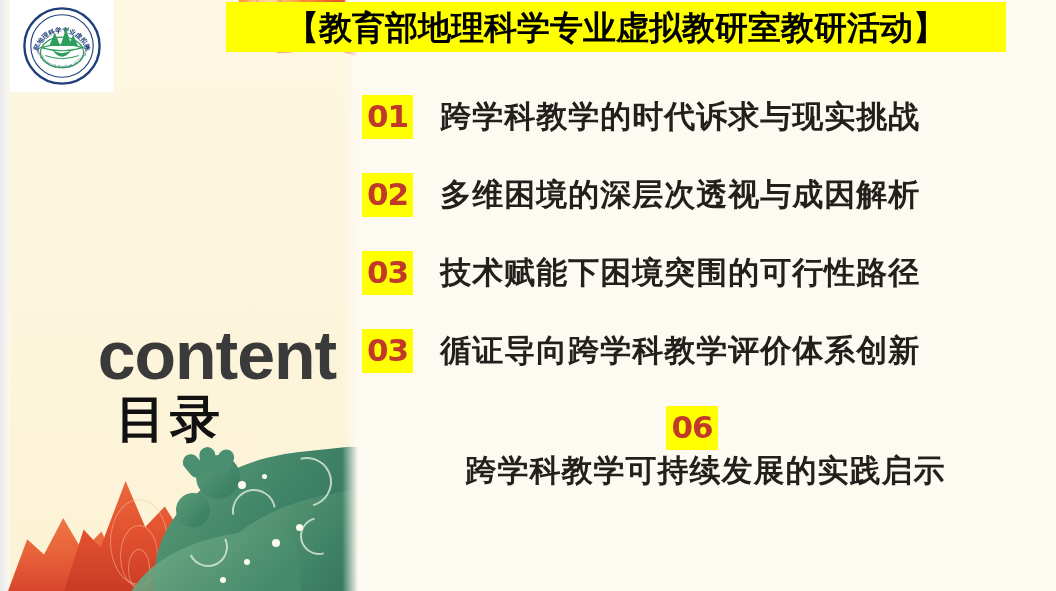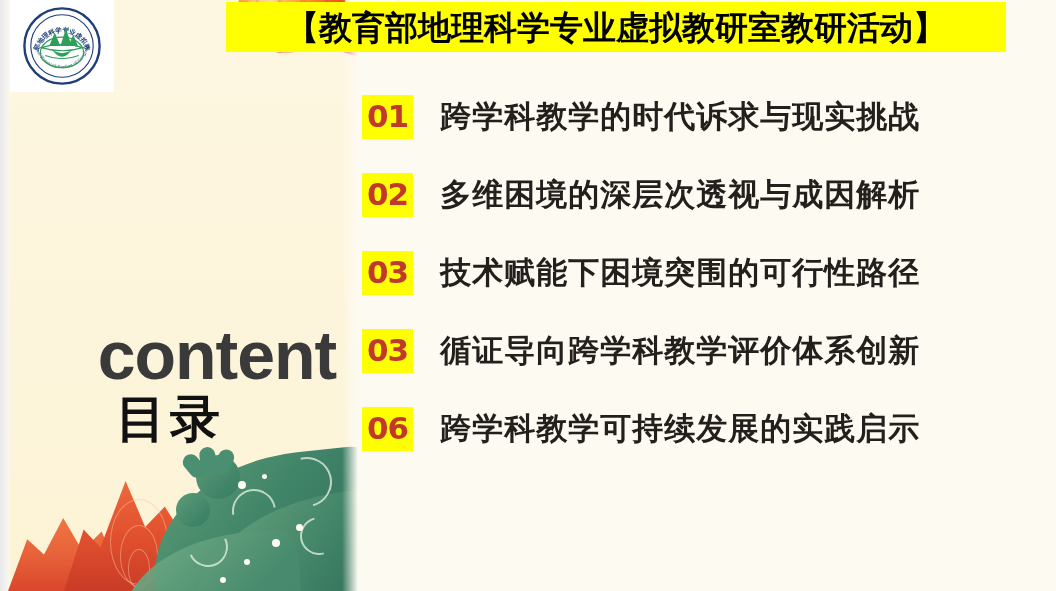--- a/index.html
+++ b/index.html
@@ -145,21 +145,21 @@
     font-family:"DejaVu Serif","Liberation Serif",serif;
     font-size:33px;font-weight:700;color:#000000;white-space:nowrap;
     letter-spacing:0px;line-height:1;
   }
 
   
   .agenda{position:absolute;left:362px;top:94px;width:660px;}
   .agenda-row{
     display:flex;align-items:center;height:46px;margin-bottom:32px;
   }
-  .agenda-row:last-child{margin-bottom:0;}
+  .agenda-row:last-child{margin-bottom:0;flex-direction:column;}
   .num-badge{
     background:#ffff00;color:#c0392b;
     font-family:"DejaVu Sans","Liberation Sans",sans-serif;
     font-size:31px;font-weight:700;line-height:1;
     padding:6px 5px 7px 5px;min-width:40px;text-align:right;
     letter-spacing:-1px;
   }
   .agenda-label{
     margin-left:27px;
     font-family:"DejaVu Sans","Liberation Sans",sans-serif;

